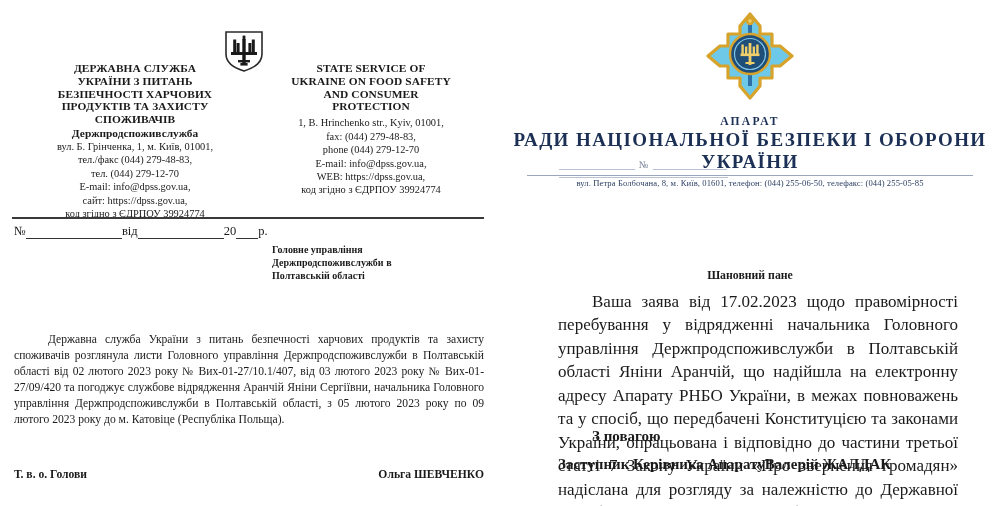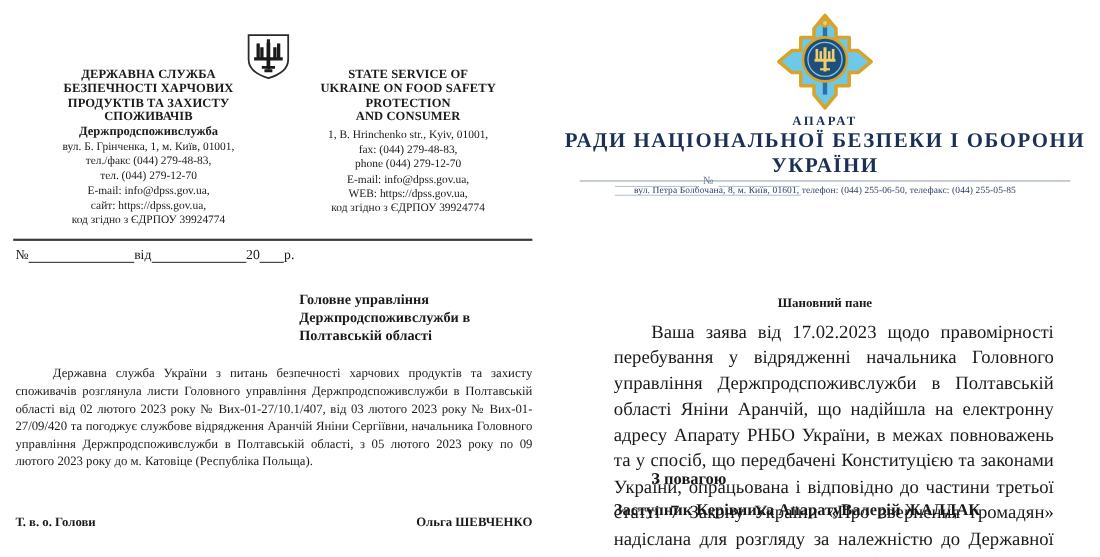--- a/index.html
+++ b/index.html
@@ -88,24 +88,24 @@
     display: inline-block;
     border-bottom: 1px solid #333;
     vertical-align: bottom;
   }
   .u-w1 { width: 96px; }
   .u-w2 { width: 86px; }
   .u-w3 { width: 22px; }
   .addressee {
     position: absolute;
     left: 272px;
-    top: 236px;
+    top: 216px;
     width: 215px;
     font-weight: bold;
-    font-size: 13px;
+    font-size: 10px;
     line-height: 1.28;
   }
   .body-left {
     position: absolute;
     left: 14px;
     top: 304px;
     width: 470px;
     font-size: 11.6px;
     line-height: 1.38;
     text-align: justify;
@@ -142,20 +142,21 @@
     left: 0;
     top: 104px;
     width: 500px;
     text-align: center;
     color: #1c3055;
   }
   .nsdc-l1 {
     font-weight: bold;
     font-size: 11.6px;
     letter-spacing: 2.2px;
+    margin-top: 11px;
   }
   .nsdc-l2 {
     font-weight: bold;
     font-size: 19px;
     letter-spacing: 1.4px;
     margin-top: 1px;
   }
   .nsdc-rule {
     margin: 2px auto 0;
     width: 446px;
@@ -244,36 +245,37 @@
         <path d="M20 30 h12 v2.4 h-12 z"></path>
         <path d="M22.4 33 h7.2 v2.6 h-7.2 z"></path>
         <path d="M24.6 5.6 h2.8 v4 h-2.8 z"></path>
       </g>
     </svg>
   </div>
 
   <div class="letterhead">
     <div class="lh-col ua">
       <div class="lh-title">ДЕРЖАВНА СЛУЖБА</div>
+      <div class="lh-title">УКРАЇНИ З ПИТАНЬ</div>
       <div class="lh-title">БЕЗПЕЧНОСТІ ХАРЧОВИХ</div>
       <div class="lh-title">ПРОДУКТІВ ТА ЗАХИСТУ</div>
       <div class="lh-title">СПОЖИВАЧІВ</div>
       <div class="lh-sub">Держпродспоживслужба</div>
       <div class="lh-addr">вул. Б. Грінченка, 1, м. Київ, 01001,</div>
       <div class="lh-addr">тел./факс (044) 279-48-83,</div>
       <div class="lh-addr">тел. (044) 279-12-70</div>
       <div class="lh-addr">E-mail: info@dpss.gov.ua,</div>
       <div class="lh-addr">сайт: https://dpss.gov.ua,</div>
       <div class="lh-addr">код згідно з ЄДРПОУ 39924774</div>
     </div>
     <div class="lh-col en">
       <div class="lh-title">STATE SERVICE OF</div>
       <div class="lh-title">UKRAINE ON FOOD SAFETY</div>
+      <div class="lh-title">AND CONSUMER</div>
       <div class="lh-title">PROTECTION</div>
-      <div class="lh-title">AND CONSUMER</div>
       <div class="lh-addr" style="margin-top:4px">1, B. Hrinchenko str., Kyiv, 01001,</div>
       <div class="lh-addr">fax: (044) 279-48-83,</div>
       <div class="lh-addr">phone (044) 279-12-70</div>
       <div class="lh-addr">E-mail: info@dpss.gov.ua,</div>
       <div class="lh-addr">WEB: https://dpss.gov.ua,</div>
       <div class="lh-addr">код згідно з ЄДРПОУ 39924774</div>
     </div>
   </div>
 
   <div class="lh-rule"></div>

